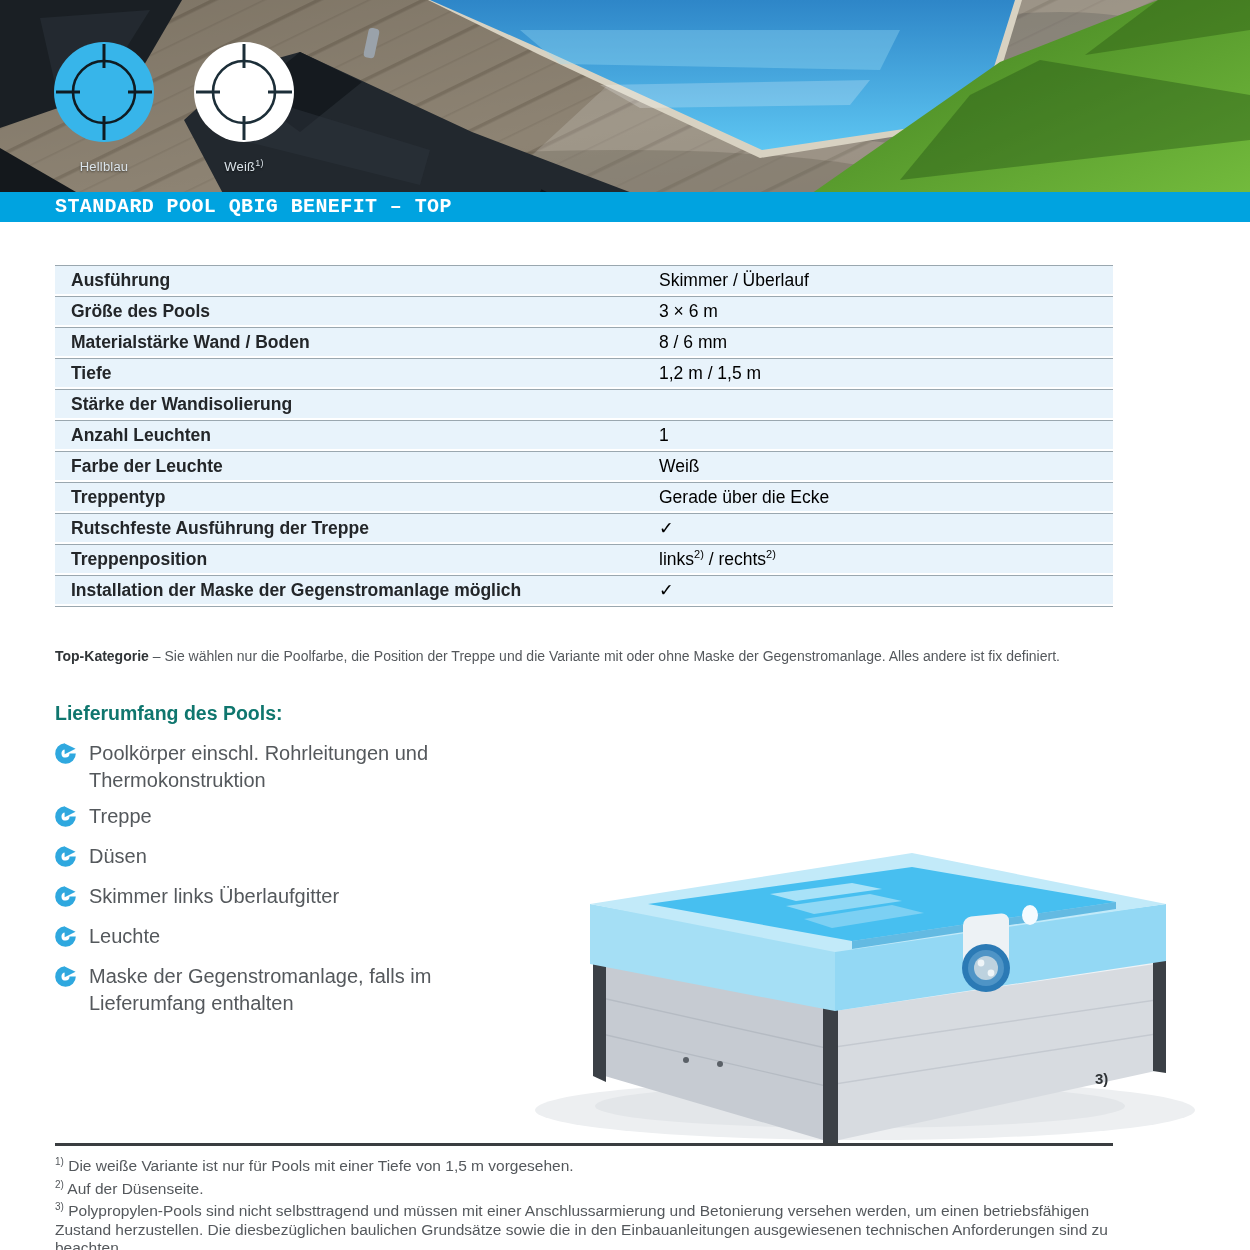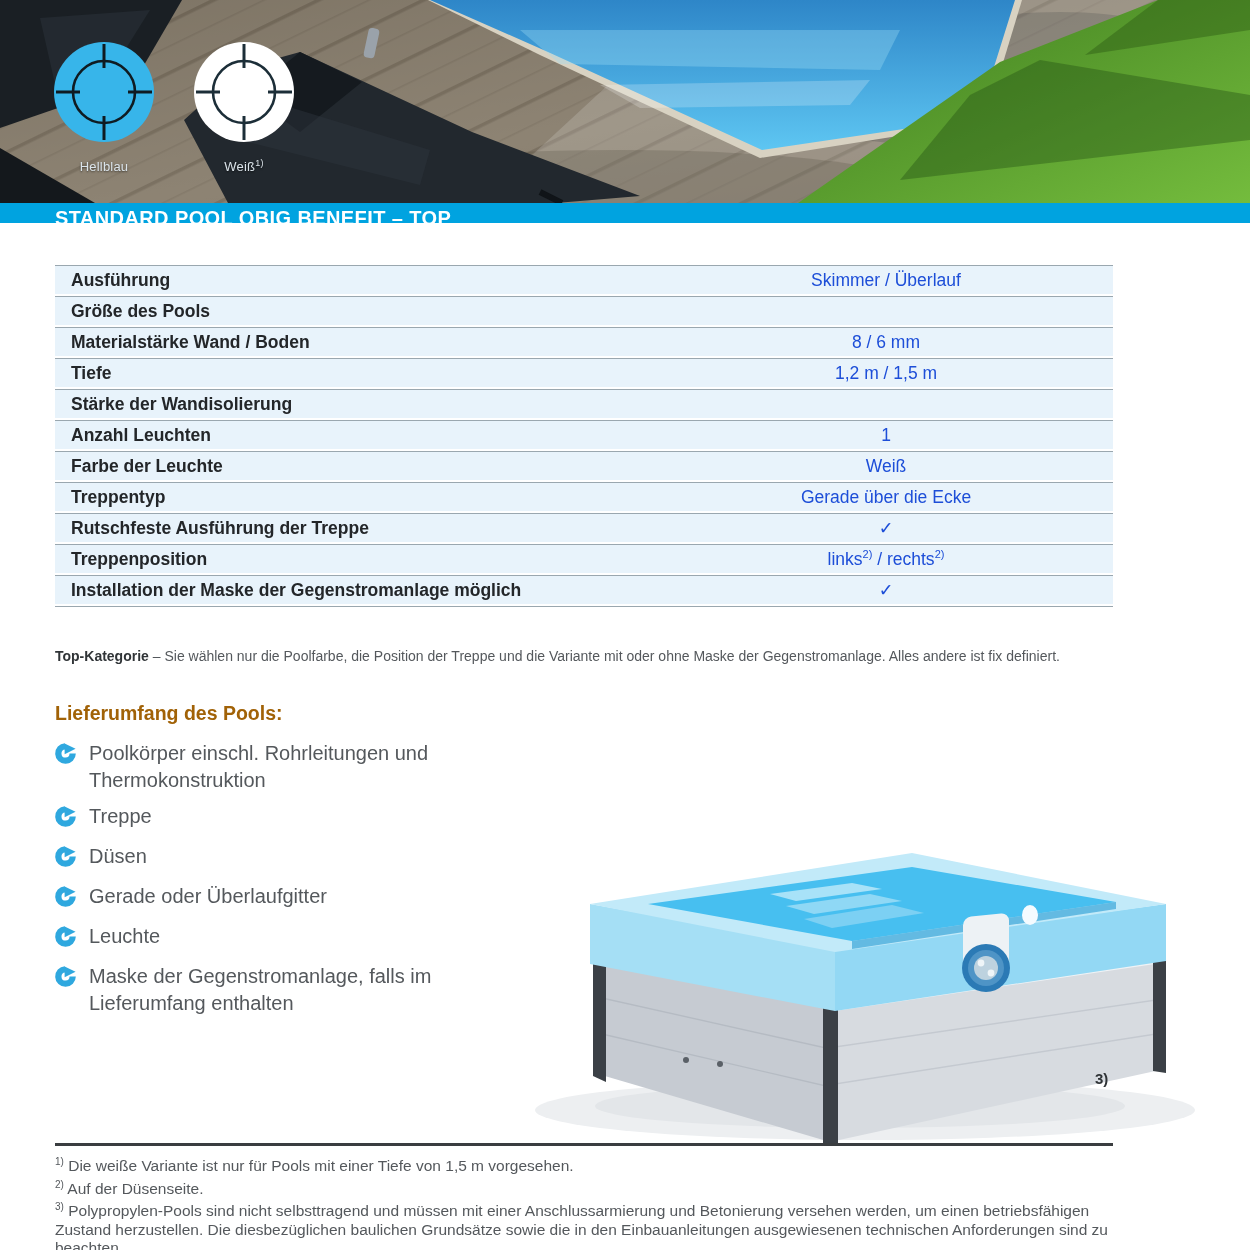--- a/index.html
+++ b/index.html
@@ -12,40 +12,40 @@
   .swatch{position:absolute;top:42px;width:100px;height:100px;}
   .swatch.blue{left:54px;}
   .swatch.white{left:194px;}
   .swatch-label{position:absolute;top:158px;width:100px;text-align:center;
     font-size:13px;color:#dbe4ea;letter-spacing:.2px;text-shadow:0 1px 2px rgba(0,0,0,.55);}
   .swatch-label.l1{left:54px;}
   .swatch-label.l2{left:194px;}
   .swatch-label sup{font-size:9px;}
 
   
-  .titlebar{position:absolute;left:0;top:203px;width:1250px;height:20px;background:#00A3E0;}
+  .titlebar{position:absolute;left:0;top:192px;width:1250px;height:30px;background:#00A3E0;font-family:Liberation Mono, monospace;}
   .titlebar .t{position:absolute;left:55px;top:0;line-height:30px;color:#fff;
     font-size:20px;font-weight:bold;letter-spacing:.4px;}
 
   
   .spec{position:absolute;left:55px;top:265px;width:1058px;}
   .spec .row{height:28px;margin-bottom:2px;background:#E8F3FB;border-top:1px solid #9AA7AF;
     display:flex;align-items:center;}
   .spec .lab{flex:0 0 588px;padding-left:16px;font-size:17.5px;font-weight:bold;color:#232629;
     white-space:nowrap;}
-  .spec .val{flex:1;text-align:center;font-size:17.5px;color:#1d4ed8;white-space:nowrap;}
+  .spec .val{flex:1;font-size:17.5px;color:#000000;white-space:nowrap;}
   .spec .val sup{font-size:11px;}
   .spec .endline{height:0;border-top:1px solid #9AA7AF;}
 
   
   .para{position:absolute;left:55px;top:629px;width:1025px;font-size:14px;line-height:27px;color:#54585C;}
   .para .lead{font-weight:bold;color:#303437;}
 
   
-  .dl-head{position:absolute;left:55px;top:702px;font-size:19.5px;font-weight:bold;color:#a16207;}
+  .dl-head{position:absolute;left:55px;top:702px;font-size:19.5px;font-weight:bold;color:#0f766e;}
   .dl{position:absolute;left:55px;top:740px;width:420px;list-style:none;margin:0;padding:0;}
   .dl li{display:flex;margin-bottom:9px;line-height:27px;font-size:20px;color:#54585C;}
   .dl li .ic{flex:0 0 21px;margin-right:13px;margin-top:3px;}
   .dl li .tx{max-width:386px;}
 
   
   .figure{position:absolute;left:520px;top:812px;width:700px;height:335px;}
   .fig-note{position:absolute;left:575px;top:258px;font-size:15px;font-weight:bold;color:#2F3336;}
 
   
@@ -144,20 +144,21 @@
     <div class="t">STANDARD POOL QBIG BENEFIT – TOP</div>
   </div>
 
   <div class="spec">
     <div class="row">
       <div class="lab">Ausführung</div>
       <div class="val">Skimmer / Überlauf</div>
     </div>
     <div class="row">
       <div class="lab">Größe des Pools</div>
+      <div class="val">3 × 6 m</div>
     </div>
     <div class="row">
       <div class="lab">Materialstärke Wand / Boden</div>
       <div class="val">8 / 6 mm</div>
     </div>
     <div class="row">
       <div class="lab">Tiefe</div>
       <div class="val">1,2 m / 1,5 m</div>
     </div>
     <div class="row">
@@ -213,21 +214,21 @@
             <path d="M11.5 3.8 a8.2 8.2 0 1 0 8.7 8.2" fill="none" stroke="#2FA8DF" stroke-width="7.2"></path>
             <polygon points="11,0.5 23.5,6.6 11,12.8" fill="#2FA8DF"></polygon>
           </svg></span>
       <span class="tx">Düsen</span>
     </li>
     <li>
       <span class="ic"><svg viewBox="0 0 24 24" width="21" height="21">
             <path d="M11.5 3.8 a8.2 8.2 0 1 0 8.7 8.2" fill="none" stroke="#2FA8DF" stroke-width="7.2"></path>
             <polygon points="11,0.5 23.5,6.6 11,12.8" fill="#2FA8DF"></polygon>
           </svg></span>
-      <span class="tx">Gerade oder Überlaufgitter</span>
+      <span class="tx">Skimmer links Überlaufgitter</span>
     </li>
     <li>
       <span class="ic"><svg viewBox="0 0 24 24" width="21" height="21">
             <path d="M11.5 3.8 a8.2 8.2 0 1 0 8.7 8.2" fill="none" stroke="#2FA8DF" stroke-width="7.2"></path>
             <polygon points="11,0.5 23.5,6.6 11,12.8" fill="#2FA8DF"></polygon>
           </svg></span>
       <span class="tx">Leuchte</span>
     </li>
     <li>
       <span class="ic"><svg viewBox="0 0 24 24" width="21" height="21">

